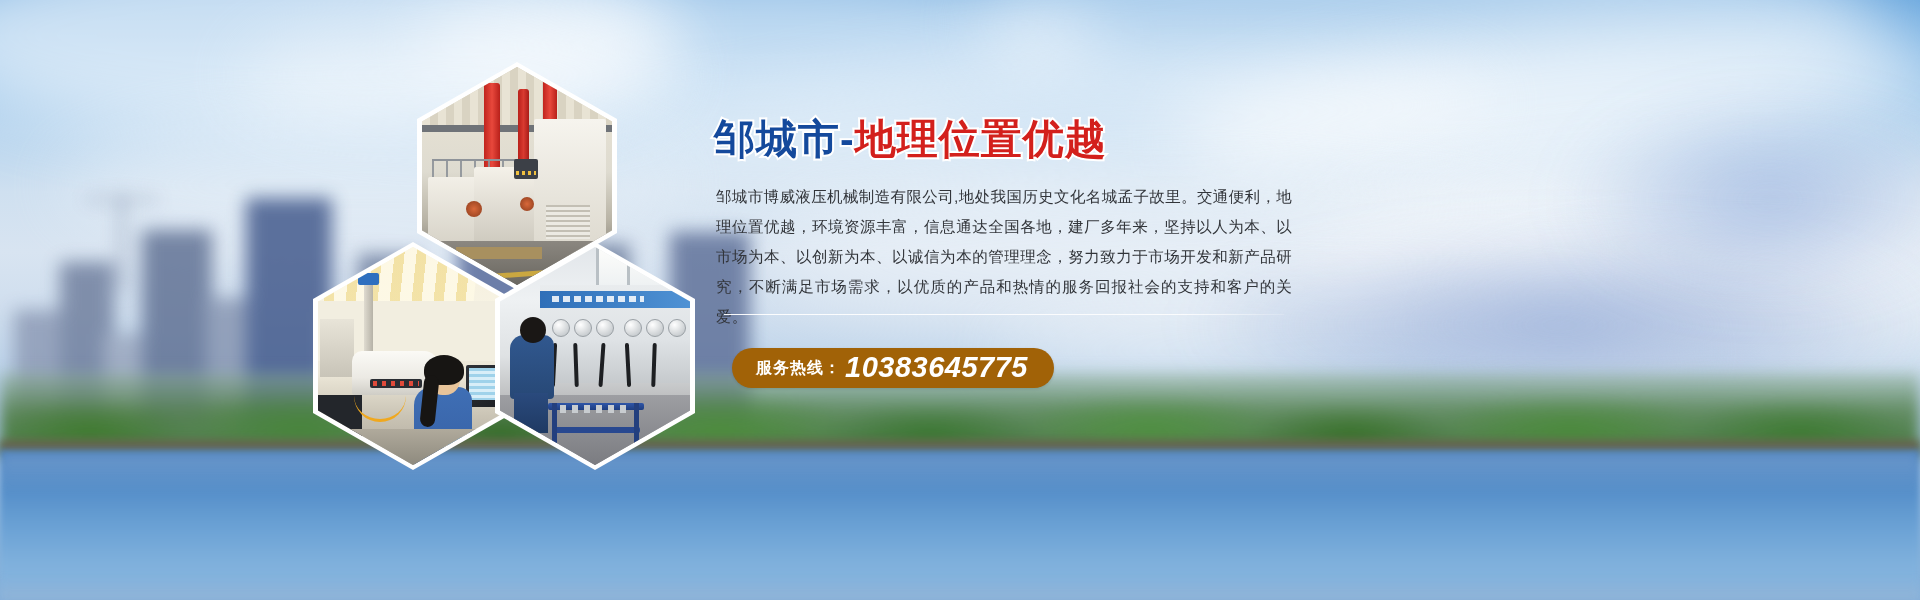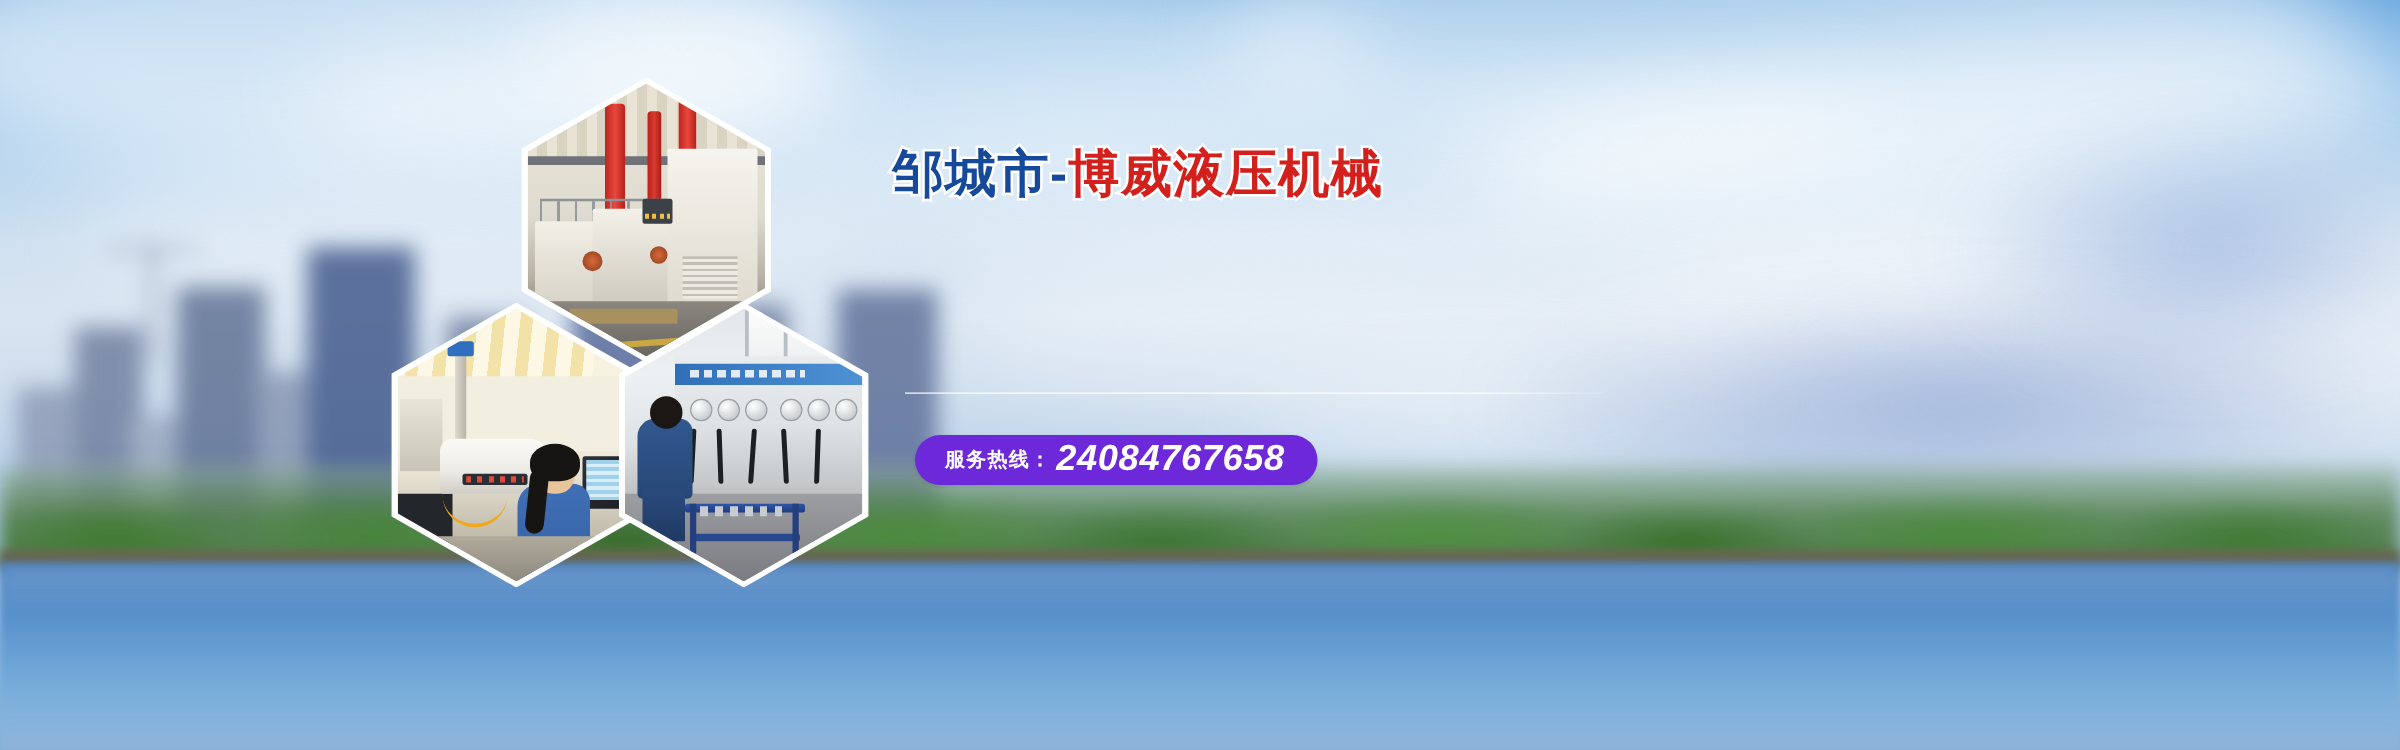--- a/index.html
+++ b/index.html
@@ -326,21 +326,21 @@
     width: 560px; height: 1px;
     background: linear-gradient(to right, rgba(255,255,255,.95), rgba(255,255,255,.85) 82%, rgba(255,255,255,.15));
   }
 
   .hotline {
     position: absolute; left: 18px; top: 348px;
     height: 40px;
     padding: 0 26px 0 24px;
     display: inline-flex;
     align-items: center;
-    background: #6d28d9;
+    background: #a16207;
     border-radius: 22px;
     box-shadow: 0 1px 3px rgba(0,0,0,.12);
   }
   .hotline .hl-label {
     color: #ffffff;
     font-size: 16px;
     font-weight: bold;
     letter-spacing: 1px;
     margin-right: 4px;
   }
@@ -482,25 +482,26 @@
             <div class="w-cart-wh wh2"></div>
           </div>
         </div>
       </div>
     </div>
 
   </div>
 
   <div class="content">
 
-    <div class="title"><span class="t-blue">邹城市-</span><span class="t-red">博威液压机械</span></div>
-
+    <div class="title"><span class="t-blue">邹城市-</span><span class="t-red">地理位置优越</span></div>
+
+    <div class="para">邹城市博威液压机械制造有限公司,地处我国历史文化名城孟子故里。交通便利，地理位置优越，环境资源丰富，信息通达全国各地，建厂多年来，坚持以人为本、以市场为本、以创新为本、以诚信为本的管理理念，努力致力于市场开发和新产品研究，不断满足市场需求，以优质的产品和热情的服务回报社会的支持和客户的关爱。</div>
 
     <div class="divider"></div>
 
     <div class="hotline">
       <span class="hl-label">服务热线：</span>
-      <span class="hl-number">24084767658</span>
+      <span class="hl-number">10383645775</span>
     </div>
 
   </div>
 
 </div>
 
 </body></html>

